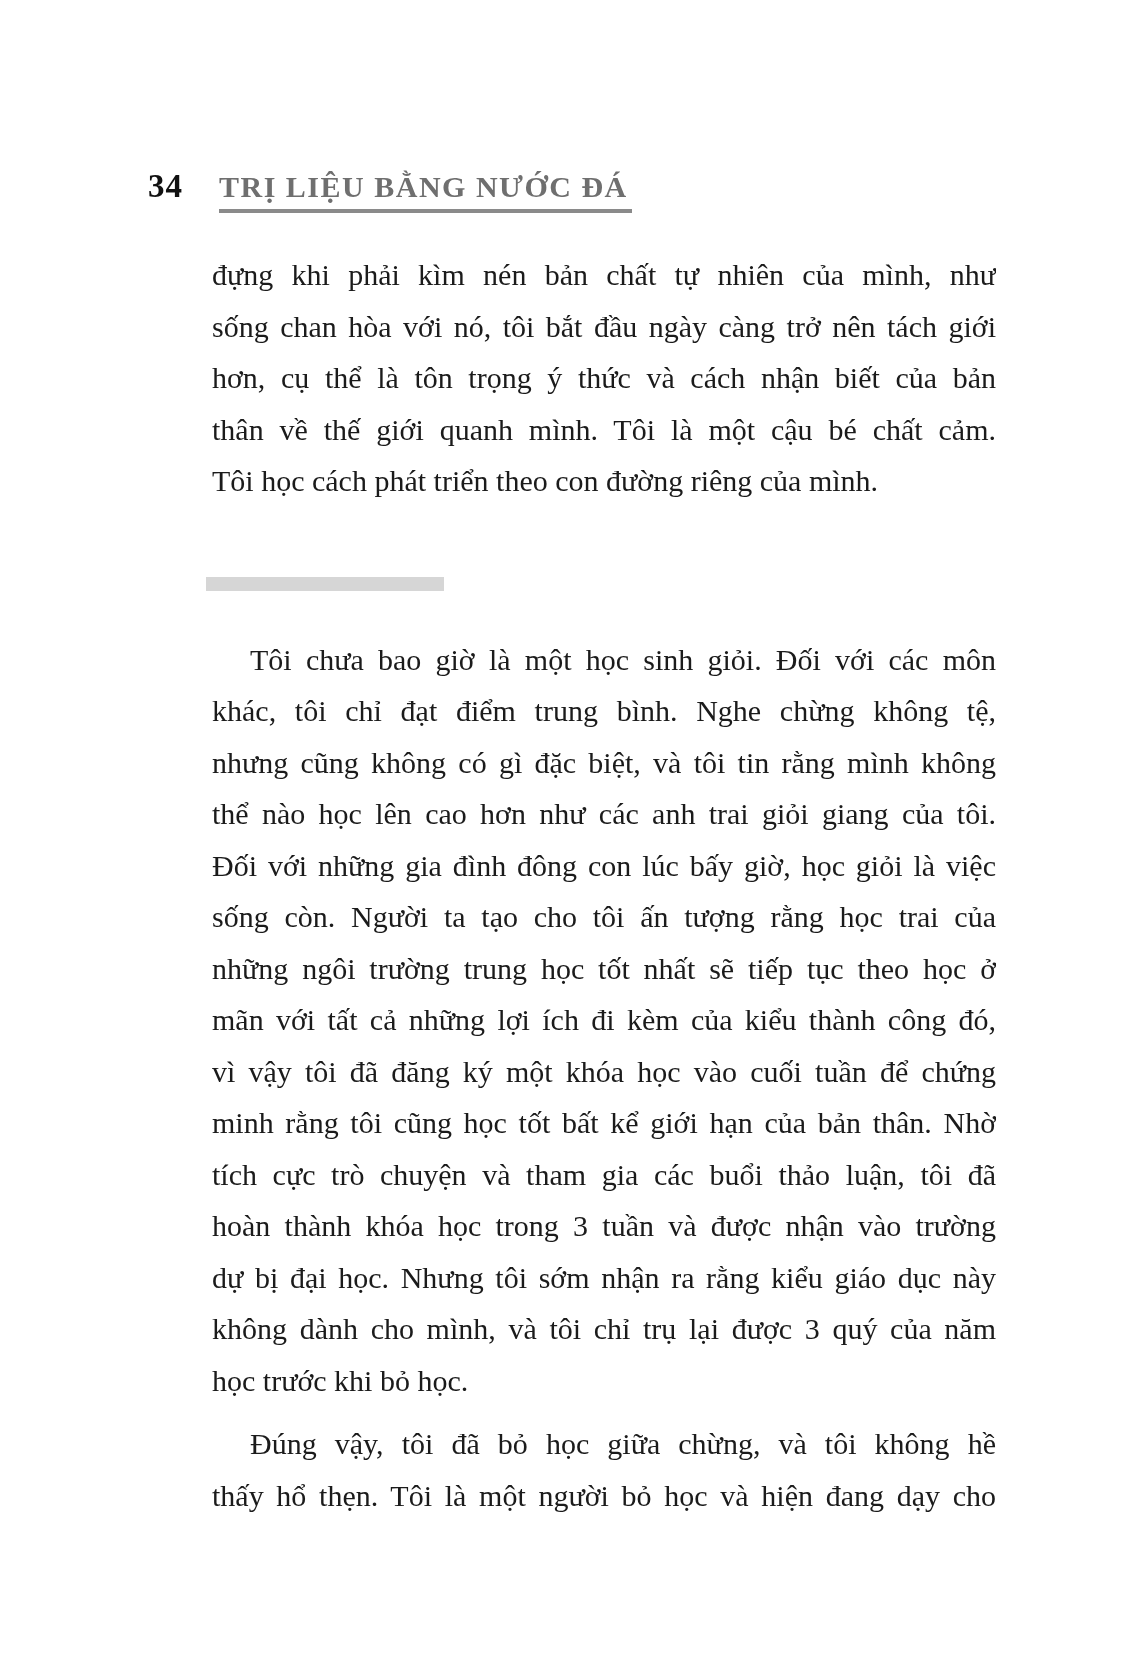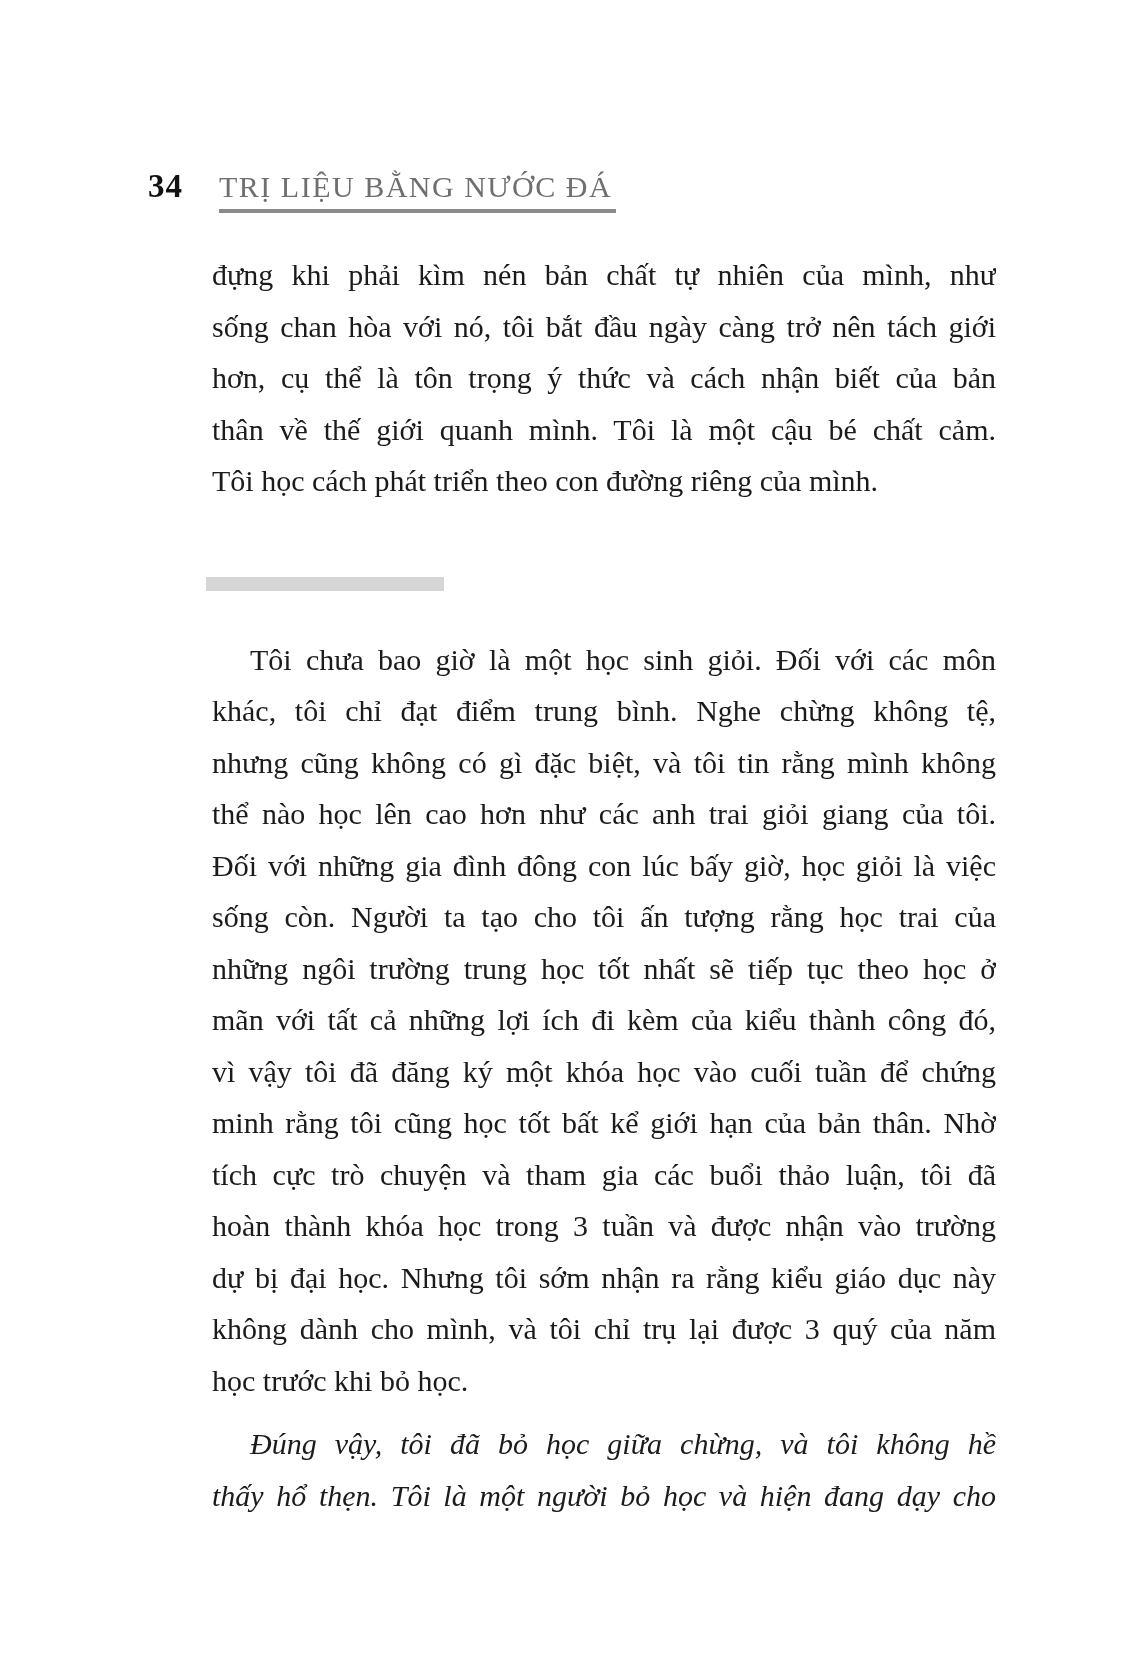--- a/index.html
+++ b/index.html
@@ -31,21 +31,21 @@
   .page-number {
     font-size: 33px;
     font-weight: bold;
     color: #111111;
     letter-spacing: 1px;
   }
   .chapter-title {
     display: inline-block;
     margin-left: 30px;
     font-size: 30px;
-    font-weight: normal;
+    font-weight: bold;
     letter-spacing: 1.5px;
     color: var(--header-gray);
     border-bottom: 4px solid var(--underline-gray);
     padding-bottom: 6px;
     padding-right: 4px;
     line-height: 1.1;
   }
   .page-body {
     position: absolute;
     top: 222px;
@@ -67,21 +67,21 @@
     text-align-last: justify;
   }
   .line.indent { text-indent: 38px; }
   .section-divider {
     width: 238px;
     height: 14px;
     background: var(--divider-gray);
     margin-top: 73px;
     margin-bottom: 46px;
   }
-  .paragraph + .paragraph { margin-top: 18px; font-style: italic; }
+  .paragraph + .paragraph { margin-top: 18px; }
 </style>
 </head>
 <body>
 
 <div class="page">
   <div class="page-header">
     <span class="page-number">34</span>
     <span class="chapter-title">TRỊ LIỆU BẰNG NƯỚC ĐÁ</span>
   </div>
   <div class="page-body">

